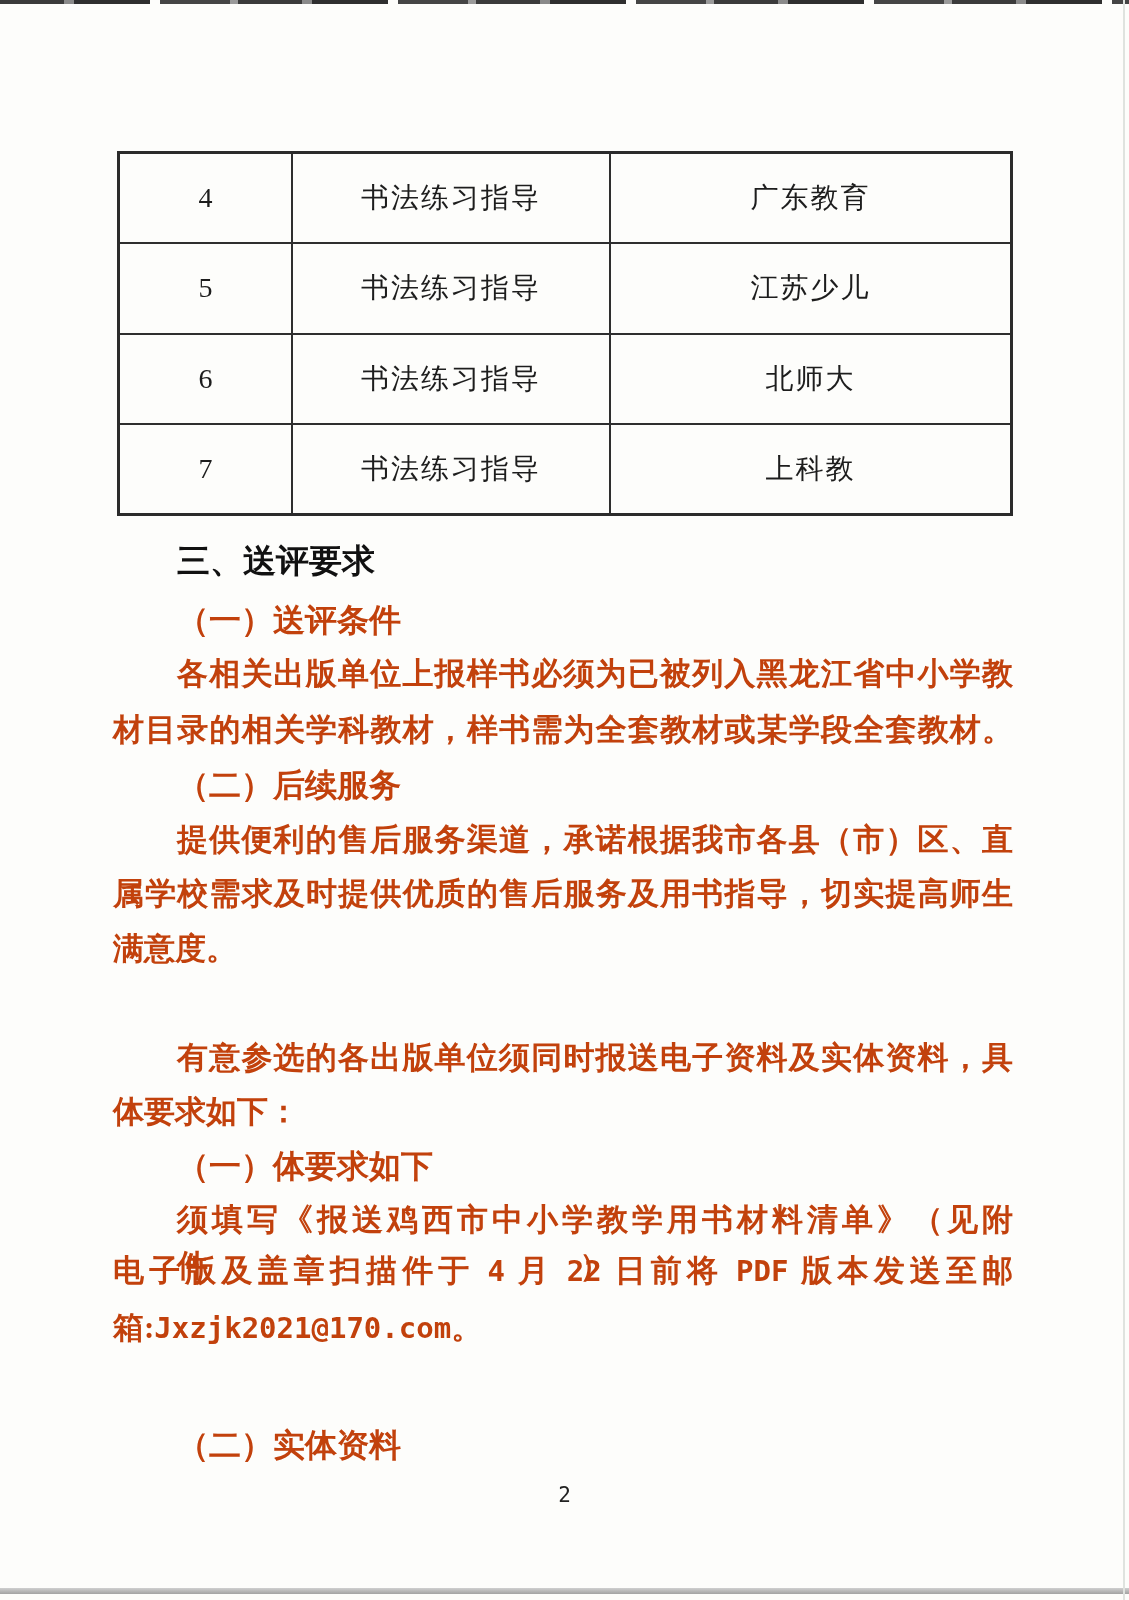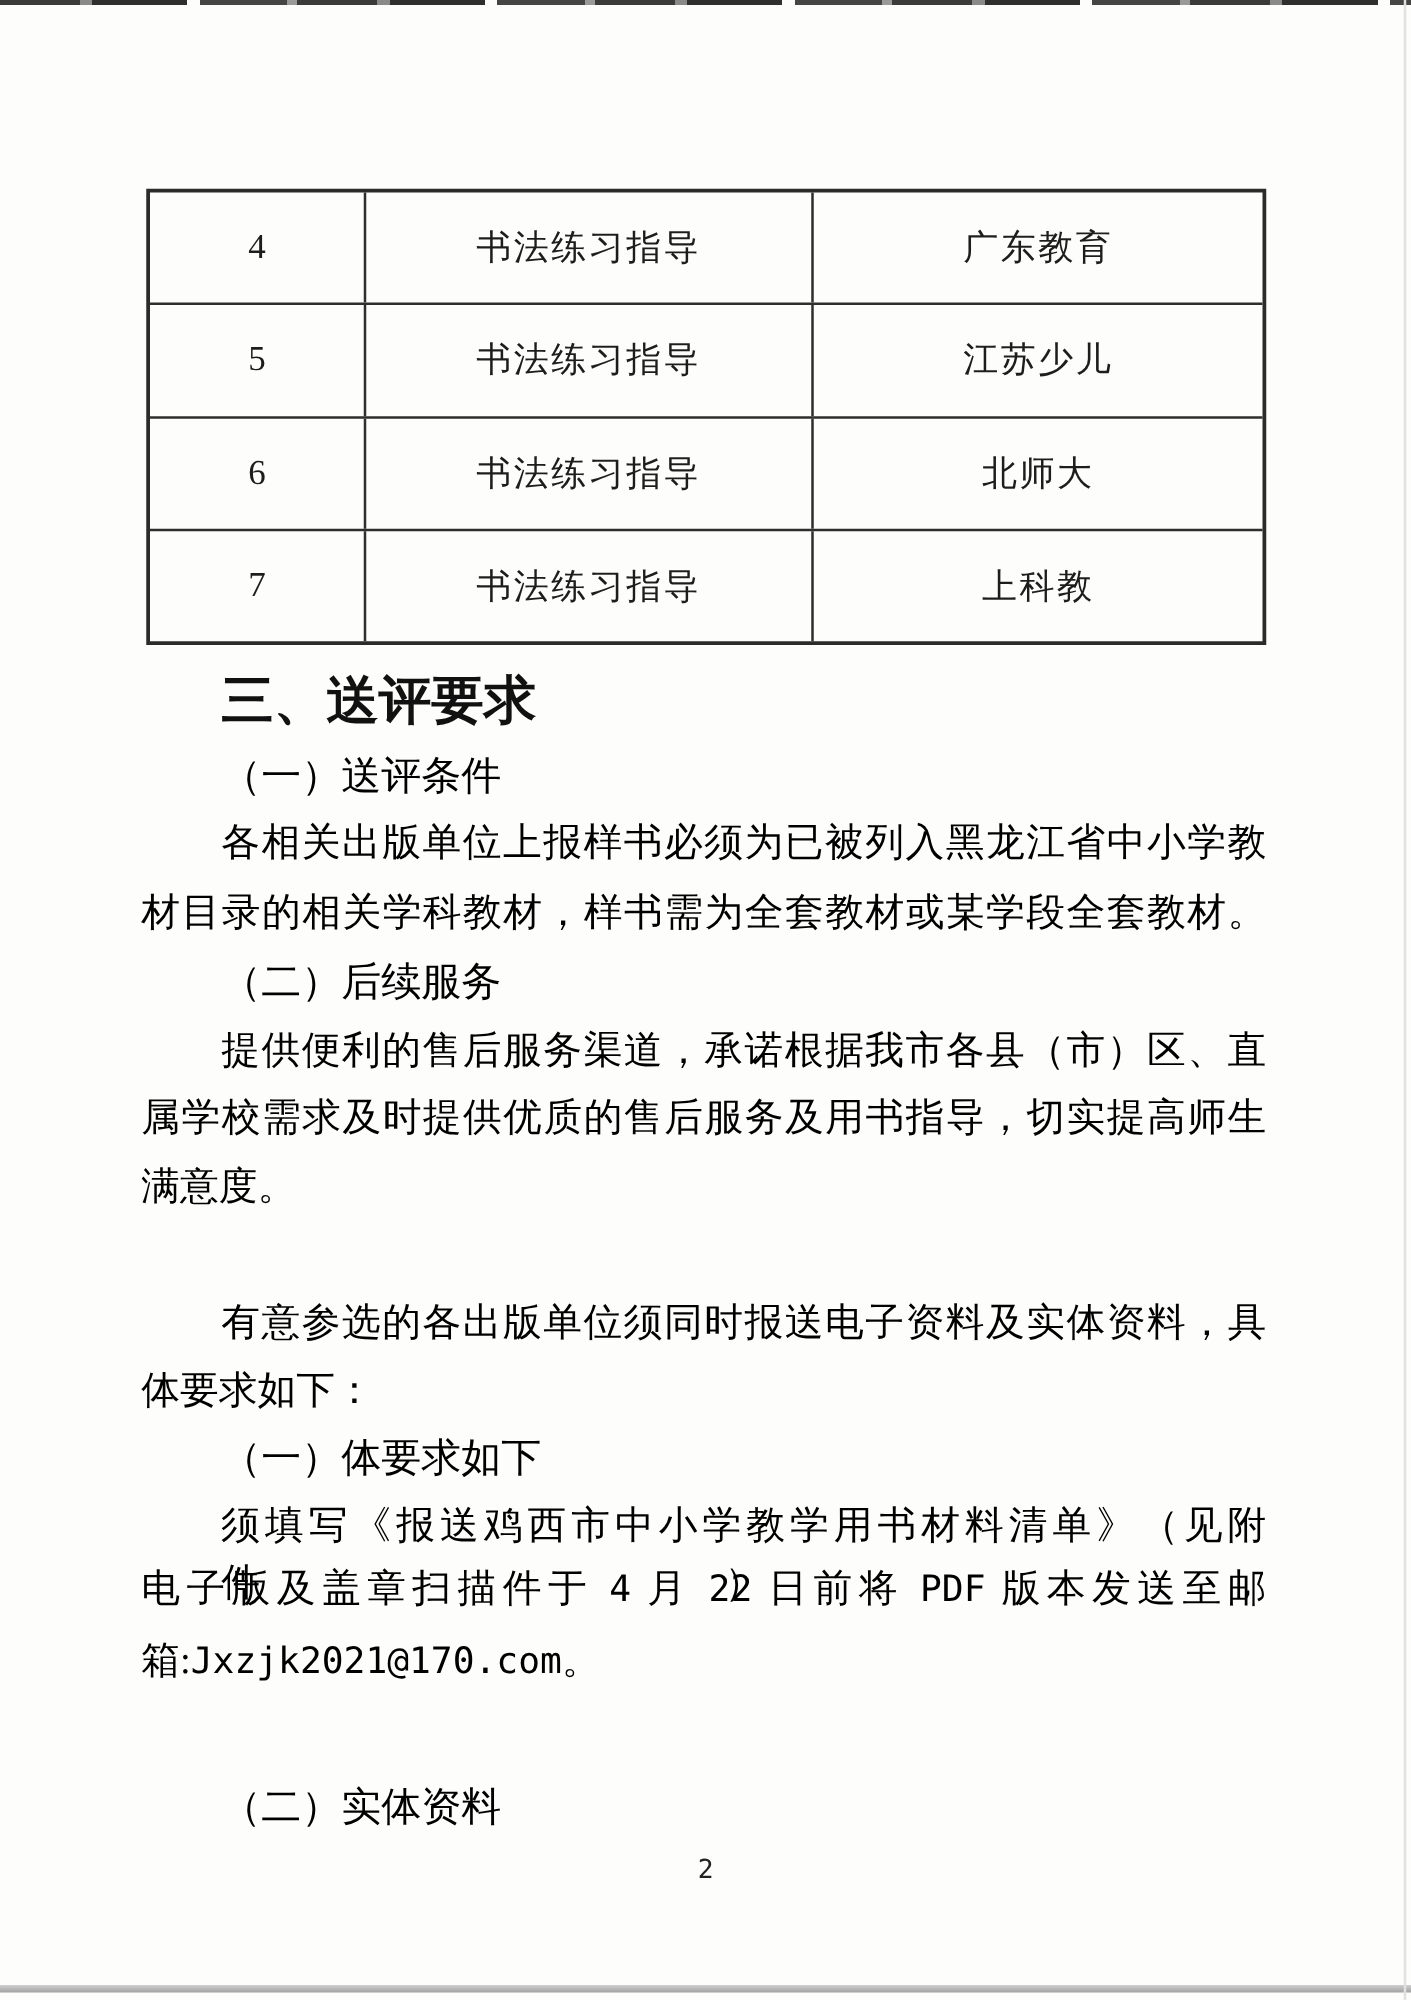--- a/index.html
+++ b/index.html
@@ -38,31 +38,32 @@
   }
   .t-row{display:flex;flex:1 1 0;border-bottom:2px solid #2e2e2e;}
   .t-row:last-child{border-bottom:none;}
   .t-cell{
     display:flex;align-items:center;justify-content:center;
     font-size:28px;letter-spacing:2px;color:#1d1d1d;
     border-right:2px solid #2e2e2e;box-sizing:border-box;
   }
   .t-cell:last-child{border-right:none;}
   .c-num{width:173px;letter-spacing:0;}
-  .c-title{width:358px;text-align:right;}
+  .c-title{width:318px;text-align:right;}
   .c-pub{flex:1;text-align:center;}
   
   .ln{
     position:absolute;left:113px;width:900px;
     font-size:31px;line-height:46px;height:46px;
     white-space:nowrap;box-sizing:border-box;
-    color:#000000;
+    color:#c2410c;
+    font-weight:bold;
   }
   .ind{padding-left:64px;}
-  .h1{font-weight:bold;font-size:42px;color:#111;}
+  .h1{font-weight:bold;font-size:33px;color:#111;}
   .sub{font-size:32px;}
   .jl{white-space:normal;text-align:justify;text-align-last:justify;}
   .latin{font-family:"DejaVu Sans Mono","Liberation Mono",monospace;font-size:29px;}
   .page-num{
     position:absolute;top:1483px;left:0;width:100%;
     text-align:center;font-size:21px;color:#222;
     font-family:"DejaVu Sans Mono","Liberation Mono",monospace;
   }
 </style>
 </head>

